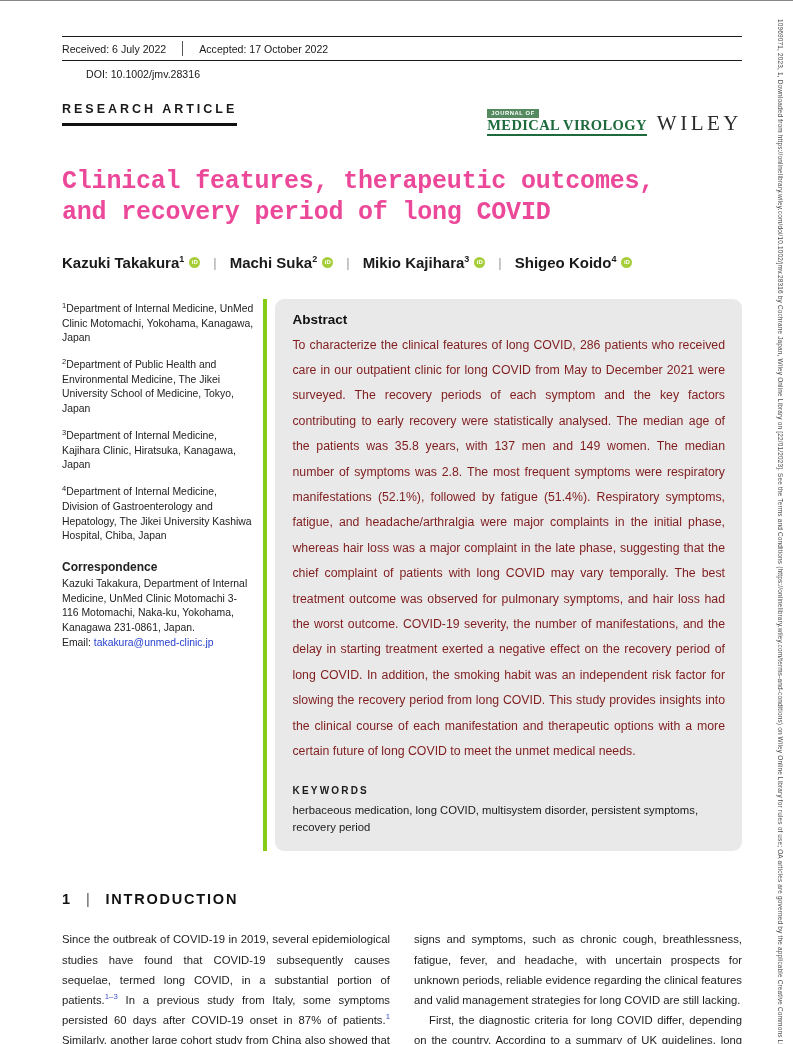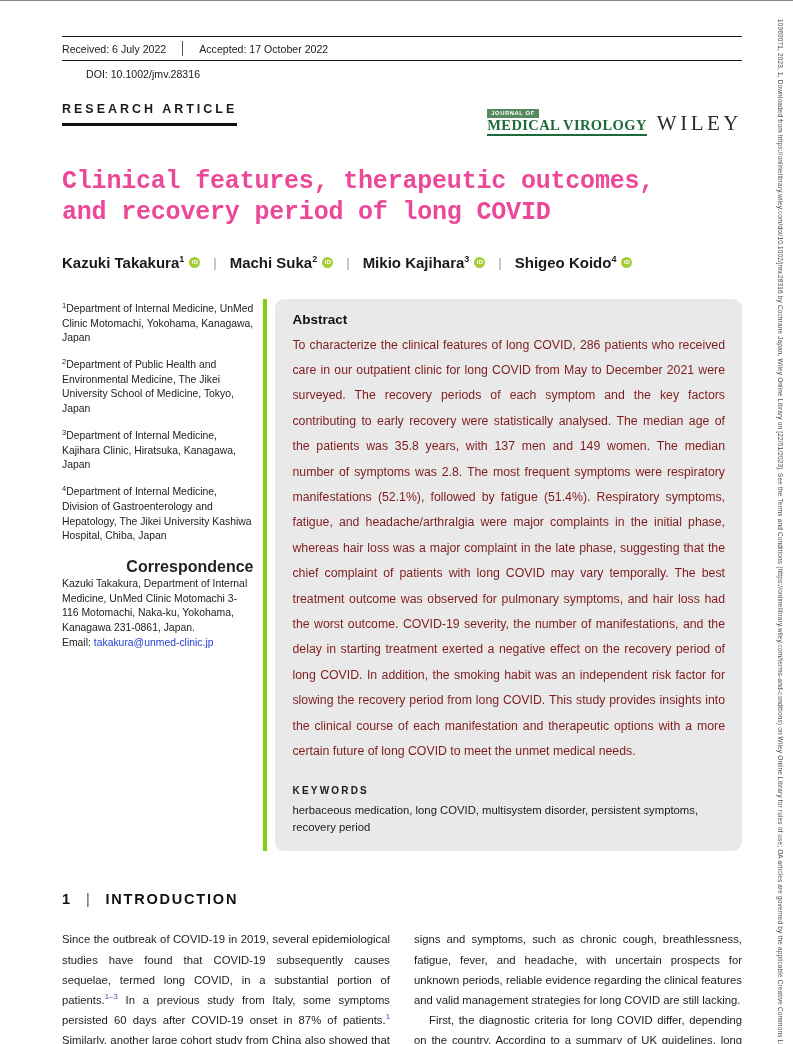--- a/index.html
+++ b/index.html
@@ -31,21 +31,21 @@
   .authors sup{font-size:9px;font-weight:bold;}
   .orcid{display:inline-block;width:11px;height:11px;border-radius:50%;background:#a6ce39;
         color:#fff;font-size:6px;font-weight:bold;text-align:center;line-height:11px;
         margin-left:5px;vertical-align:2px;}
   .asep{color:#9a9a9a;font-weight:normal;margin:0 13px;font-size:13px;}
   .two-col{display:flex;margin-top:28px;}
   .left-col{width:193px;padding-right:10px;border-right:4px solid #84cc16;font-size:10.4px;
         line-height:14.6px;color:#222;}
   .aff{margin:0 0 9px 0;}
   .aff sup{font-size:7.5px;}
-  .corr-head{font-weight:bold;margin:16px 0 3px 0;font-size:16px;text-align:right;}
+  .corr-head{font-weight:bold;margin:16px 0 3px 0;font-size:12px;}
   .corr-body{margin:0;}
   .email-link{color:#2741cf;text-decoration:none;}
   .abstract-box{background:#e9e9ea;margin-left:8px;width:470px;box-sizing:border-box;
         padding:13px 17px 16px 17px;border-radius:9px;}
   .abstract-box h2{font-size:13.5px;margin:0 0 6px 0;color:#111;}
   .abstract-body{font-size:12.3px;line-height:25.4px;text-align:justify;margin:0;color:#7f1d1d;}
   .kw-head{font-size:10px;font-weight:bold;letter-spacing:2.2px;margin:21px 0 6px 0;}
   .kw-body{font-size:11.3px;line-height:16.5px;margin:0;}
   .section-heading{display:flex;align-items:center;font-size:14.5px;font-weight:bold;
         letter-spacing:1.8px;margin-top:40px;color:#111;}

